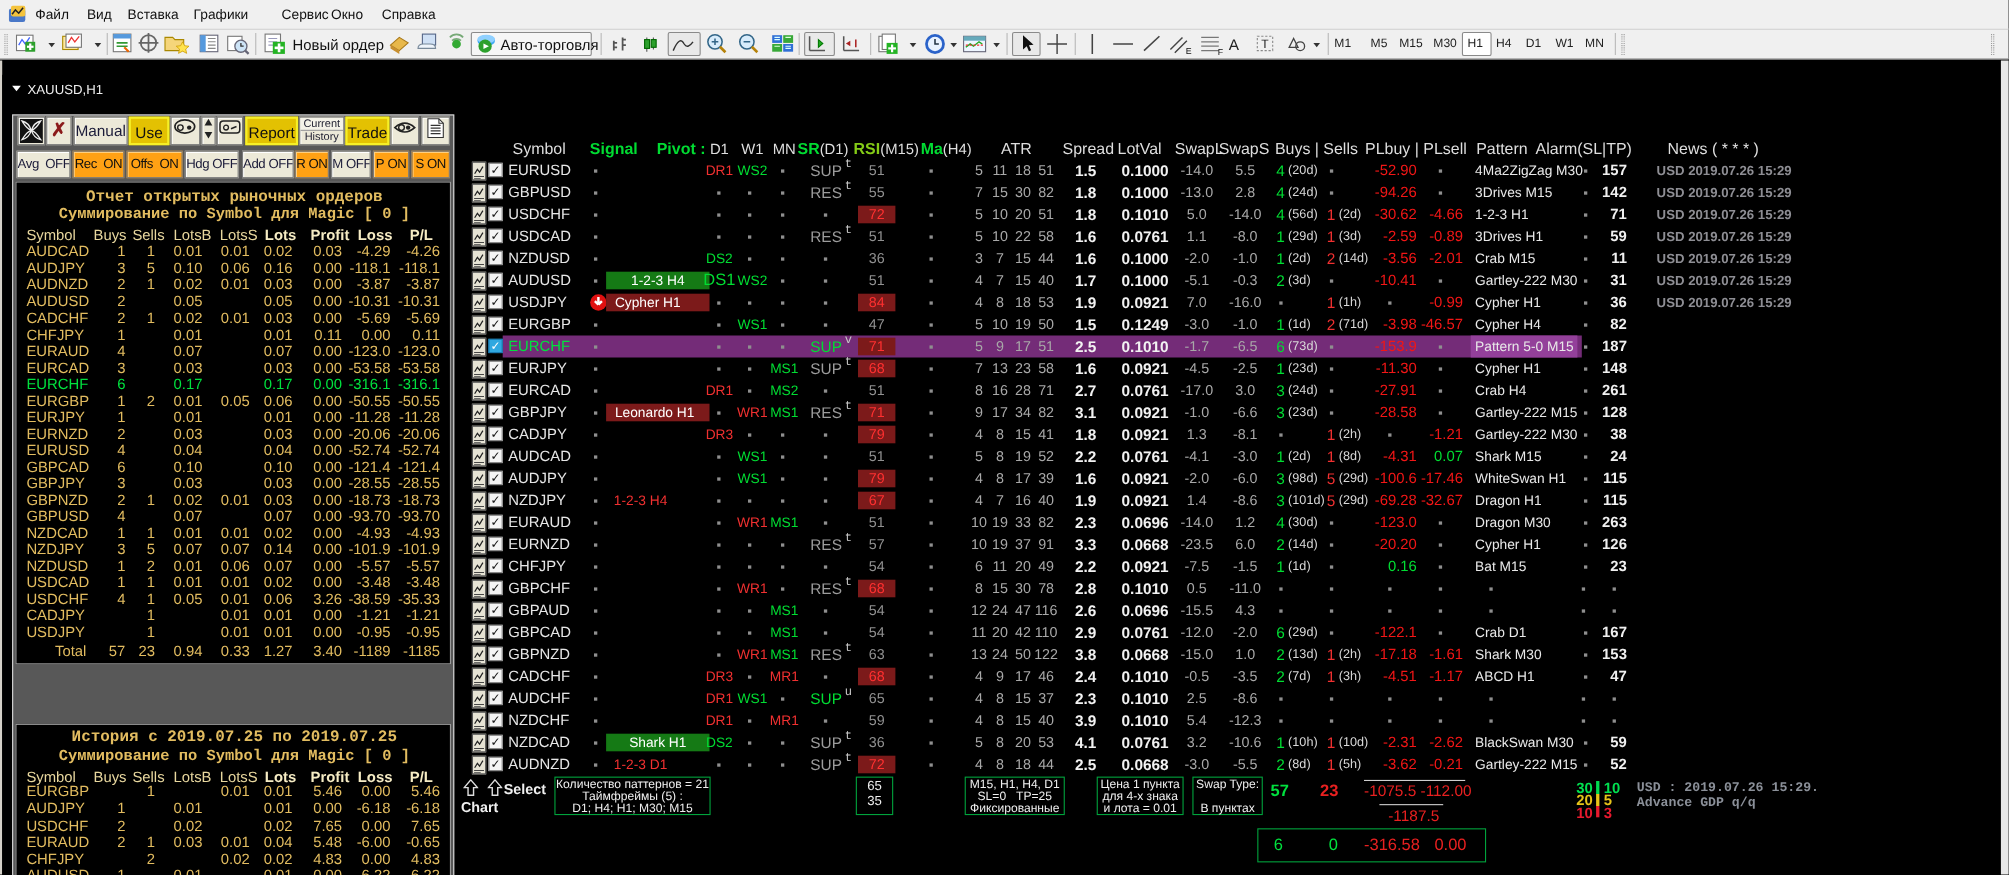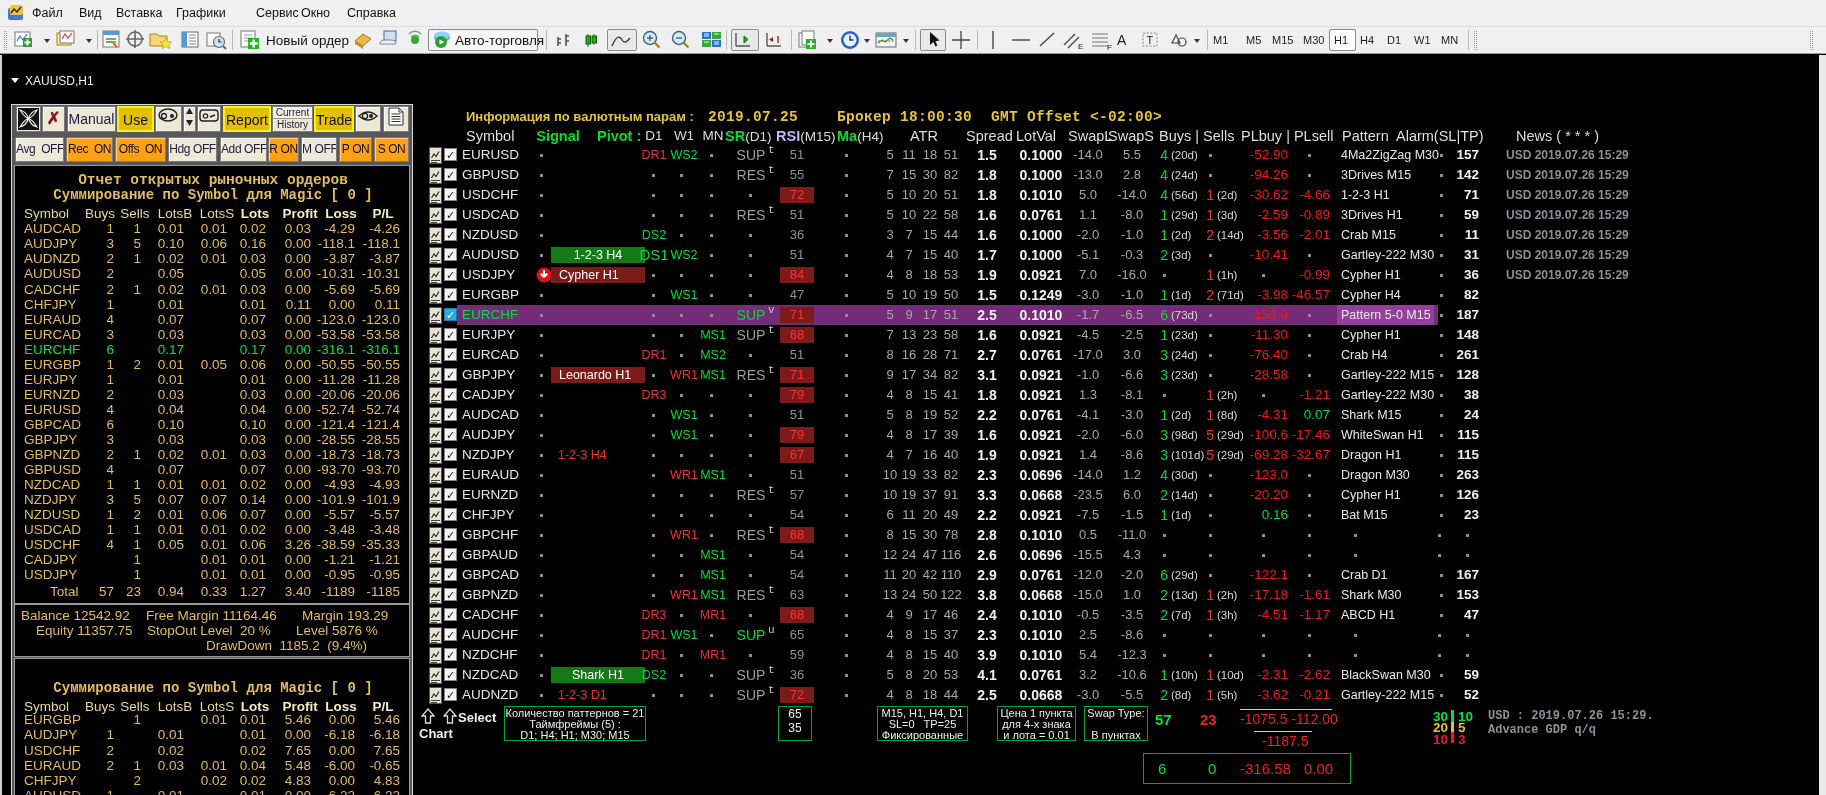--- a/index.html
+++ b/index.html
@@ -575,30 +575,22 @@
             <i style="left:44px;width:55px;">57</i>
             <i style="left:71px;width:55px;">23</i>
             <i style="left:114px;width:55px;">0.94</i>
             <i style="left:157px;width:55px;">0.33</i>
             <i style="left:196px;width:55px;">1.27</i>
             <i style="left:241px;width:55px;">3.40</i>
             <i style="left:285px;width:55px;">-1189</i>
             <i style="left:330px;width:55px;">-1185</i>
           </div>
         </div>
-        <div class="blackbox" style="top:499px;height:53px">
-          <div class="lrow" style="top:3px;left:6px;width:auto">Balance 12542.92</div>
-          <div class="lrow" style="top:3px;left:131px;width:auto">Free Margin 11164.46</div>
-          <div class="lrow" style="top:3px;left:287px;width:auto">Margin 193.29</div>
-          <div class="lrow" style="top:18px;left:21px;width:auto">Equity 11357.75</div>
-          <div class="lrow" style="top:18px;left:132px;width:auto">StopOut Level&nbsp; 20 %</div>
-          <div class="lrow" style="top:18px;left:281px;width:auto">Level 5876 %</div>
-          <div class="lrow" style="top:33px;left:191px;width:auto">DrawDown&nbsp; 1185.2&nbsp; (9.4%)</div>
-        </div>
         <div class="blackbox" style="top:553px;height:149px">
+          <div class="mono g1" style="position:absolute;top:4px;left:0;width:396px;text-align:center;font-size:14.5px">История с 2019.07.25 по 2019.07.25</div>
           <div class="mono g1" style="position:absolute;top:21px;left:0;width:396px;text-align:center;font-size:14px">Суммирование по Symbol для Magic [ 0 ]</div>
           <div class="lrow " style="top:40px">
             <span class="lc1" style="left:9px;color:#e8d79e">Symbol</span>
             <i style="left:55px;width:60px;text-align:center;color:#e8d79e;">Buys</i>
             <i style="left:90px;width:60px;text-align:center;color:#e8d79e;">Sells</i>
             <i style="left:130px;width:60px;text-align:center;color:#e8d79e;">LotsB</i>
             <i style="left:172px;width:60px;text-align:center;color:#e8d79e;">LotsS</i>
             <i style="left:210px;width:60px;text-align:center;font-weight:bold;color:#f6ecc4;">Lots</i>
             <i style="left:255px;width:60px;text-align:center;font-weight:bold;color:#f6ecc4;">Profit</i>
             <i style="left:296px;width:60px;text-align:center;font-weight:bold;color:#f6ecc4;">Loss</i>
@@ -664,35 +656,29 @@
             <span class="lc1" style="left:9px;">EURJPY</span>
             <i style="left:44px;width:55px;">1</i>
             <i style="left:114px;width:55px;">0.02</i>
             <i style="left:196px;width:55px;">0.02</i>
             <i style="left:241px;width:55px;">0.34</i>
             <i style="left:285px;width:55px;">0.00</i>
             <i style="left:330px;width:55px;">0.34</i>
           </div>
         </div>
       </div>
-      <div style="position:absolute;left:0;top:41px;width:1817px;height:15px;white-space:nowrap">
-        <span style="position:absolute;left:464px;font-size:13px;font-weight:bold;color:#e7c33c">Информация по валютным парам :</span>
-        <span class="mono" style="position:absolute;left:706px;font-size:14.5px;color:#e7c33c;letter-spacing:.3px">2019.07.25</span>
-        <span class="mono" style="position:absolute;left:835px;font-size:14.5px;color:#e7c33c;letter-spacing:.3px">Брокер 18:00:30</span>
-        <span class="mono" style="position:absolute;left:989px;font-size:14.5px;color:#e7c33c;letter-spacing:.3px">GMT Offset &lt;-02:00&gt;</span>
-      </div>
       <div class="mr" style="top:58px;font-size:14.5px;color:#dedede">
         <span class="c" style="left:464px">Symbol</span>
         <span class="c" style="left:520px;width:72px;text-align:center;color:#00dc32;font-weight:bold">Signal</span>
         <span class="c" style="left:595px;color:#00dc32;font-weight:bold">Pivot :</span>
         <span class="c d1" style="font-size:13.5px">D1</span>
         <span class="c w1" style="font-size:13.5px">W1</span>
         <span class="c mn" style="font-size:13.5px">MN</span>
         <span class="c" style="left:723px"><b style="color:#00dc32">SR</b><span style="font-size:13.5px">(D1)</span></span>
-        <span class="c" style="left:774px"><b style="color:#c4b5fd">RSI</b><span style="font-size:13.5px">(M15)</span></span>
+        <span class="c" style="left:774px"><b style="color:#84cc16">RSI</b><span style="font-size:13.5px">(M15)</span></span>
         <span class="c" style="left:835px"><b style="color:#00dc32">Ma</b><span style="font-size:13.5px">(H4)</span></span>
         <span class="c" style="left:908px">ATR</span>
         <span class="c" style="left:964px">Spread</span>
         <span class="c" style="left:1014px">LotVal</span>
         <span class="c" style="left:1066px">SwapL</span>
         <span class="c" style="left:1106px">SwapS</span>
         <span class="c" style="left:1157px">Buys | Sells</span>
         <span class="c" style="left:1239px">PLbuy | PLsell</span>
         <span class="c" style="left:1340px">Pattern</span>
         <span class="c" style="left:1394px">Alarm(SL|TP)</span>
@@ -1050,21 +1036,21 @@
         <span class="c a2">16</span>
         <span class="c a3">28</span>
         <span class="c a4">71</span>
         <span class="c spr">2.7</span>
         <span class="c lv">0.0761</span>
         <span class="c swl">-17.0</span>
         <span class="c sws">3.0</span>
         <span class="c bn">3</span>
         <span class="c bd">(24d)</span>
         <s class="dot" style="left:1207px"></s>
-        <span class="c plb" style="color:#f21616">-76.40</span>
+        <span class="c plb" style="color:#f21616">-27.91</span>
         <s class="dot" style="left:1306px"></s>
         <span class="c pat">Crab H4</span>
         <s class="dot" style="left:1438px"></s>
         <span class="c tp">261</span>
       </div>
       <div class="mr" style="top:297px">
         <span class="icb"><svg width="11" height="15">
             <path d="M1.5 10 l2.5-4 2 2.5 3-5" stroke="#222" stroke-width="1.1" fill="none"></path>
             <path d="M1 12.5 h9 M1 14.5 h6" stroke="#444" stroke-width="1"></path>
           </svg></span>

